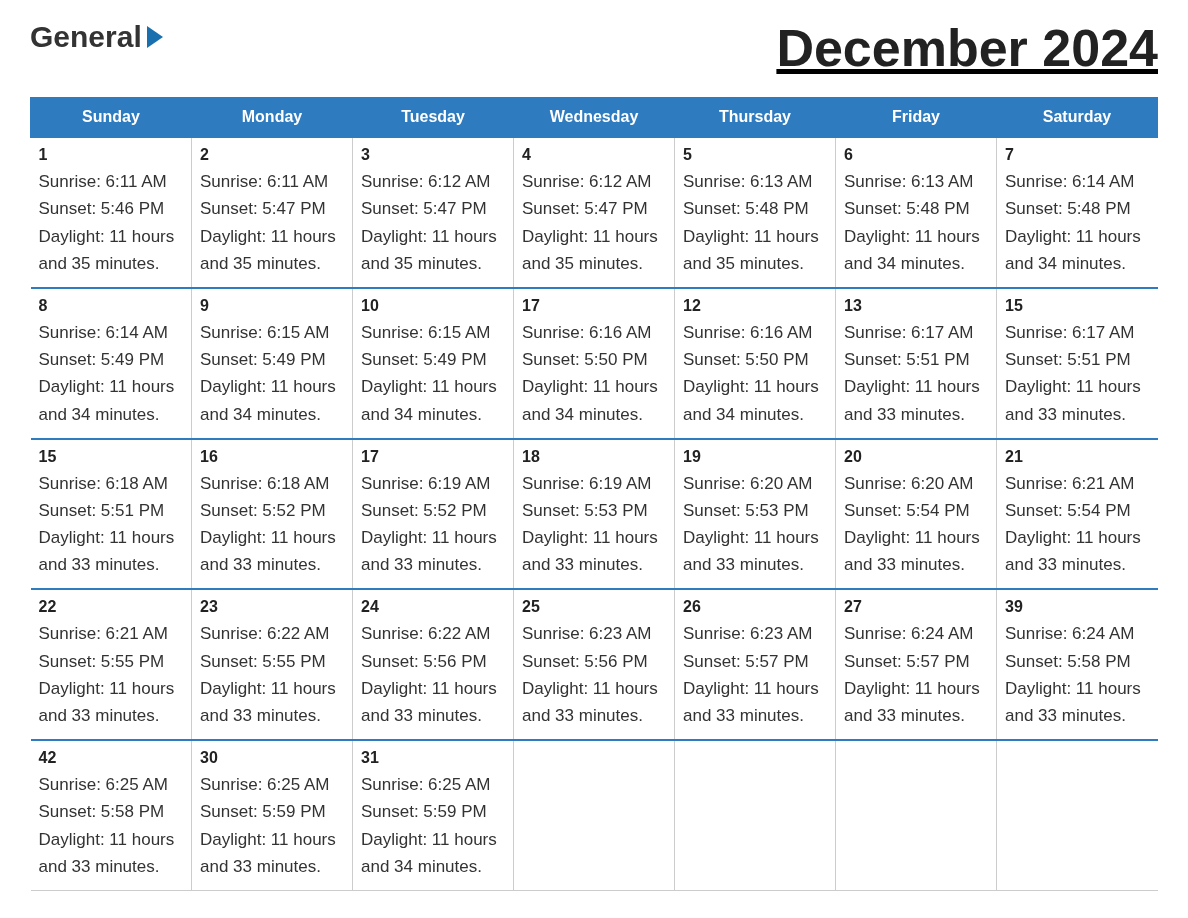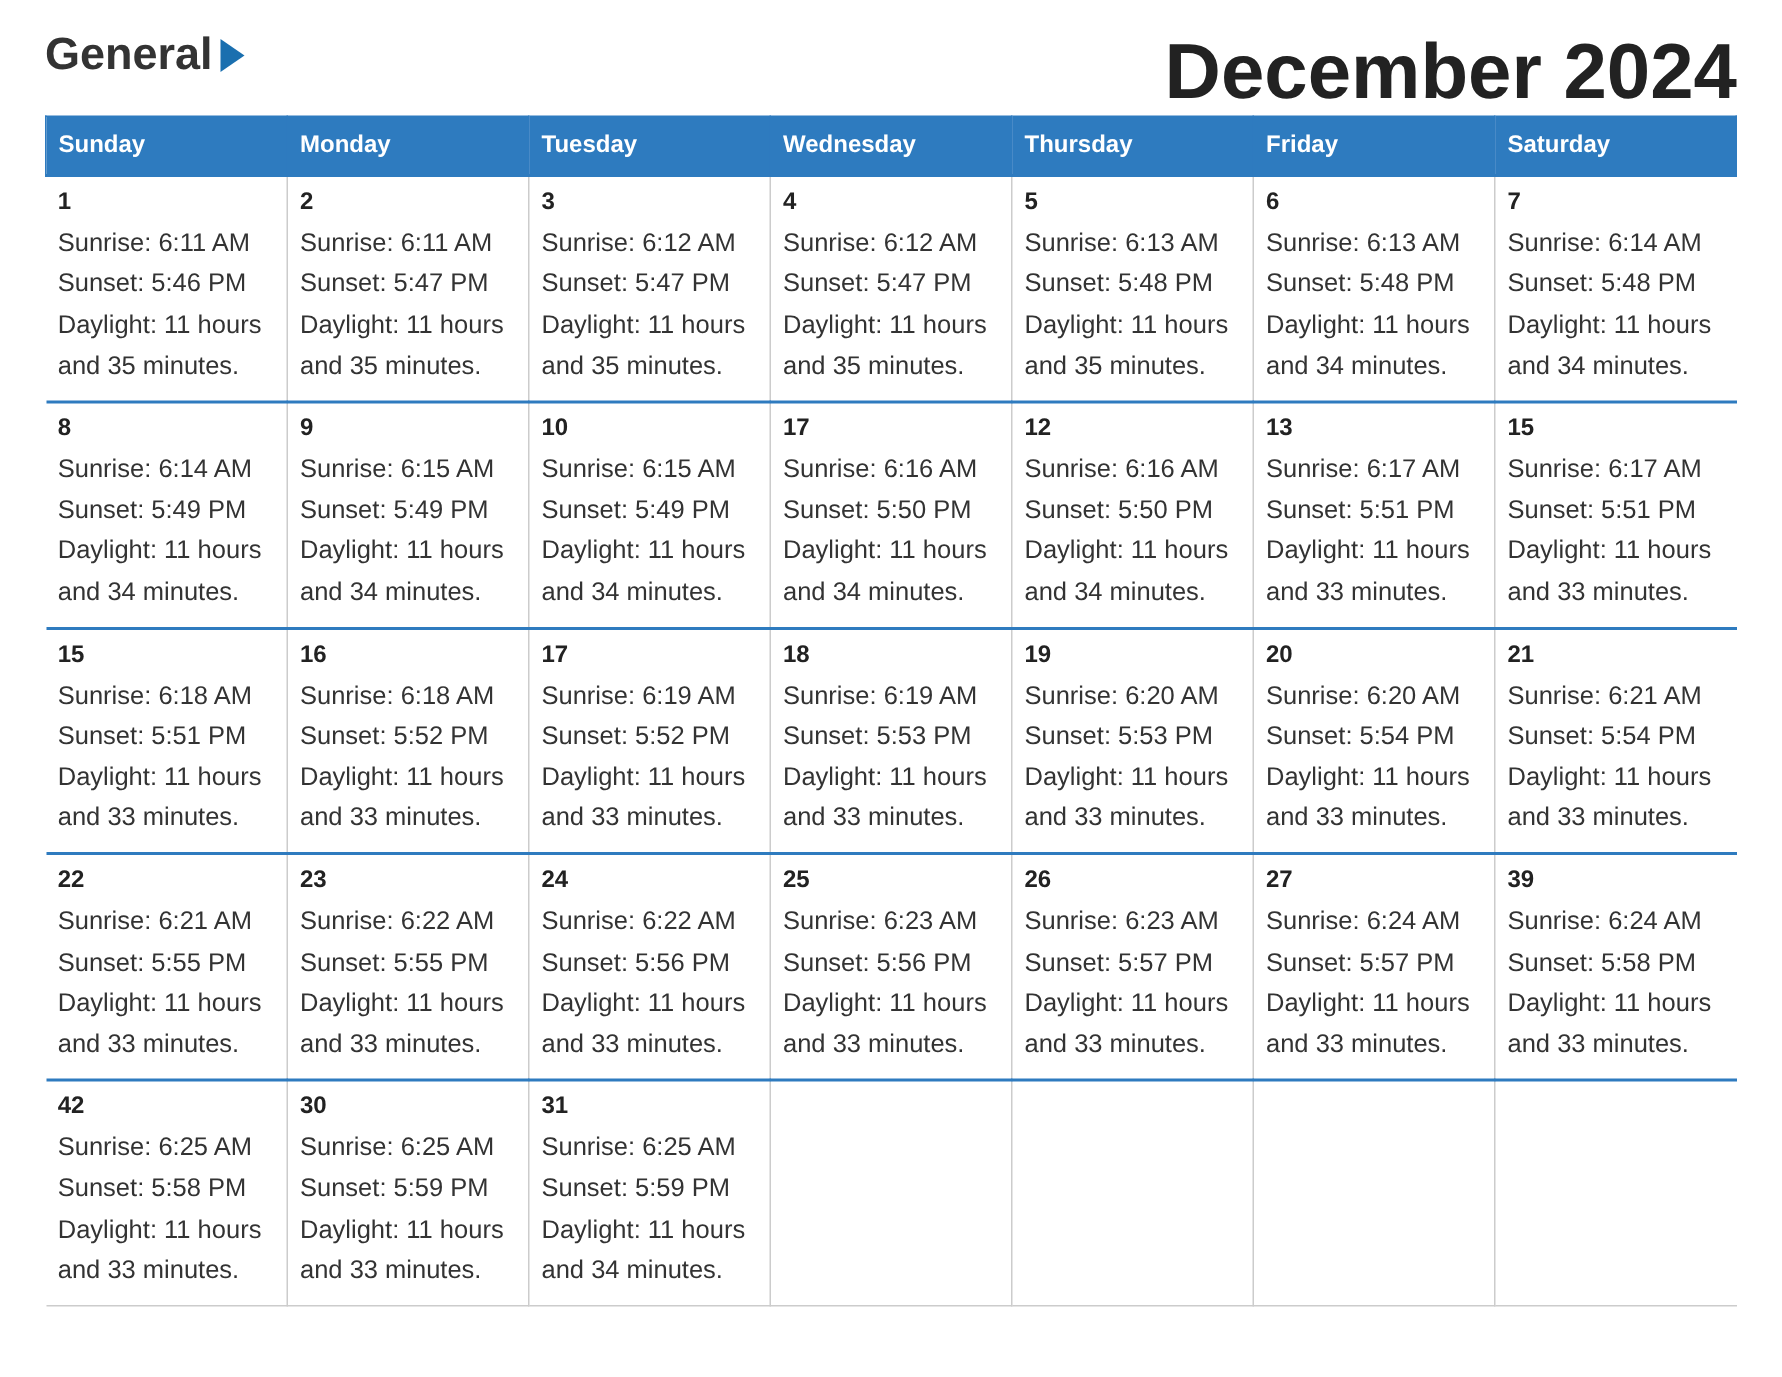--- a/index.html
+++ b/index.html
@@ -7,29 +7,31 @@
       font-family: Arial, sans-serif;
       background: #fff;
       padding: 20px 30px;
       width: 1188px;
       min-height: 918px;
     }
     .header {
       display: flex;
       justify-content: space-between;
       align-items: flex-start;
+      margin-bottom: 20px;
       gap: 43px;
     }
     .logo {
       display: flex;
       flex-direction: column;
       align-items: flex-start;
     }
     .title-block {
       text-align: right;
+      text-decoration: underline;
     }
     .month-year {
       font-size: 52px;
       font-weight: bold;
       color: #222;
       line-height: 1.1;
     }
     .location {
       font-size: 22px;
       color: #555;
@@ -39,21 +41,21 @@
       width: 100%;
       border-collapse: collapse;
       table-layout: fixed;
     }
     thead tr th {
       background-color: #2e7bbf;
       color: #fff;
       padding: 10px 8px;
       font-size: 16px;
       font-weight: bold;
-      text-align: left;
+      text-align: center;
       border: 1px solid #2e7bbf;
     }
     tbody tr {
       border-top: 2px solid #2e7bbf;
     }
     tbody tr td {
       vertical-align: top;
       padding: 8px 8px 10px 8px;
       font-size: 13px;
       color: #333;

